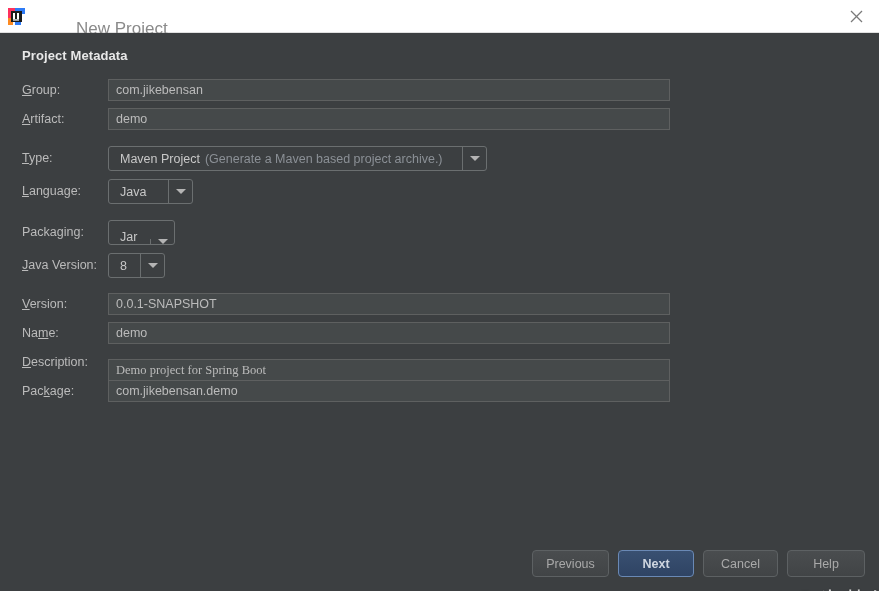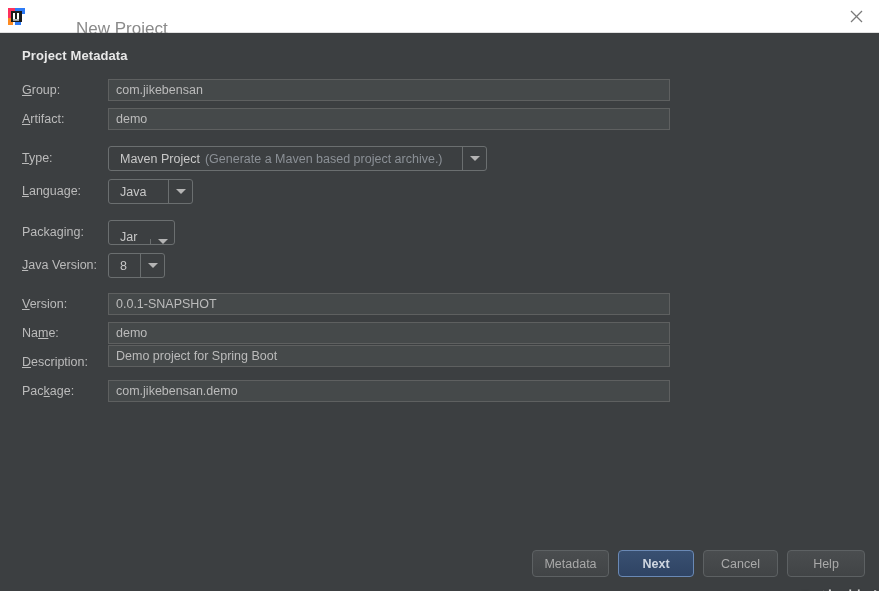--- a/index.html
+++ b/index.html
@@ -214,21 +214,21 @@
     <div id="fields-host">
         <div class="row-label" style="left: 22px; top: 49px;"><span class="mn">G</span>roup:</div>
         <div class="textfield" style="top: 46px;">com.jikebensan</div>
         <div class="row-label" style="left: 22px; top: 78px;"><span class="mn">A</span>rtifact:</div>
         <div class="textfield" style="top: 75px;">demo</div>
         <div class="row-label" style="left: 22px; top: 263px;"><span class="mn">V</span>ersion:</div>
         <div class="textfield" style="top: 260px; text-align: right;">0.0.1-SNAPSHOT</div>
         <div class="row-label" style="left: 22px; top: 292px;">Na<span class="mn">m</span>e:</div>
         <div class="textfield" style="top: 289px;">demo</div>
         <div class="row-label" style="left: 22px; top: 321px; text-align: right;"><span class="mn">D</span>escription:</div>
-        <div class="textfield" style="top: 312px;">Demo project for Spring Boot</div>
+        <div class="textfield" style="top: 326px; font-family: Liberation Serif, serif;">Demo project for Spring Boot</div>
         <div class="row-label" style="left: 22px; top: 350px;">Pac<span class="mn">k</span>age:</div>
         <div class="textfield" style="top: 347px;">com.jikebensan.demo</div>
       </div>
     <div id="combos-host">
         <div class="row-label" style="left: 22px; top: 117px;"><span class="mn">T</span>ype:</div>
         <div class="combo" style="left: 108px; top: 113px; width: 379px;">
           <div class="combo-value">
             <span>Maven Project</span>
             <span class="dim">(Generate a Maven based project archive.)</span>
           </div>
@@ -258,21 +258,21 @@
         <div class="combo" style="left: 108px; top: 220px; width: 57px;">
           <div class="combo-value">
             <span>8</span>
           </div>
           <div class="combo-arrow">
             <i></i>
           </div>
         </div>
       </div>
     <div id="buttons-host">
-        <div class="btn" style="left: 532px; top: 517px; width: 77px;">Metadata</div>
+        <div class="btn" style="left: 532px; top: 517px; width: 77px;">Previous</div>
         <div class="btn default" style="left: 618px; top: 517px; width: 76px;">Next</div>
         <div class="btn" style="left: 703px; top: 517px; width: 75px;">Cancel</div>
         <div class="btn" style="left: 787px; top: 517px; width: 78px;">Help</div>
       </div>
 
     <div class="watermark">CSDN @失落的爱</div>
   </div>
 </div>
 
 </body></html>

